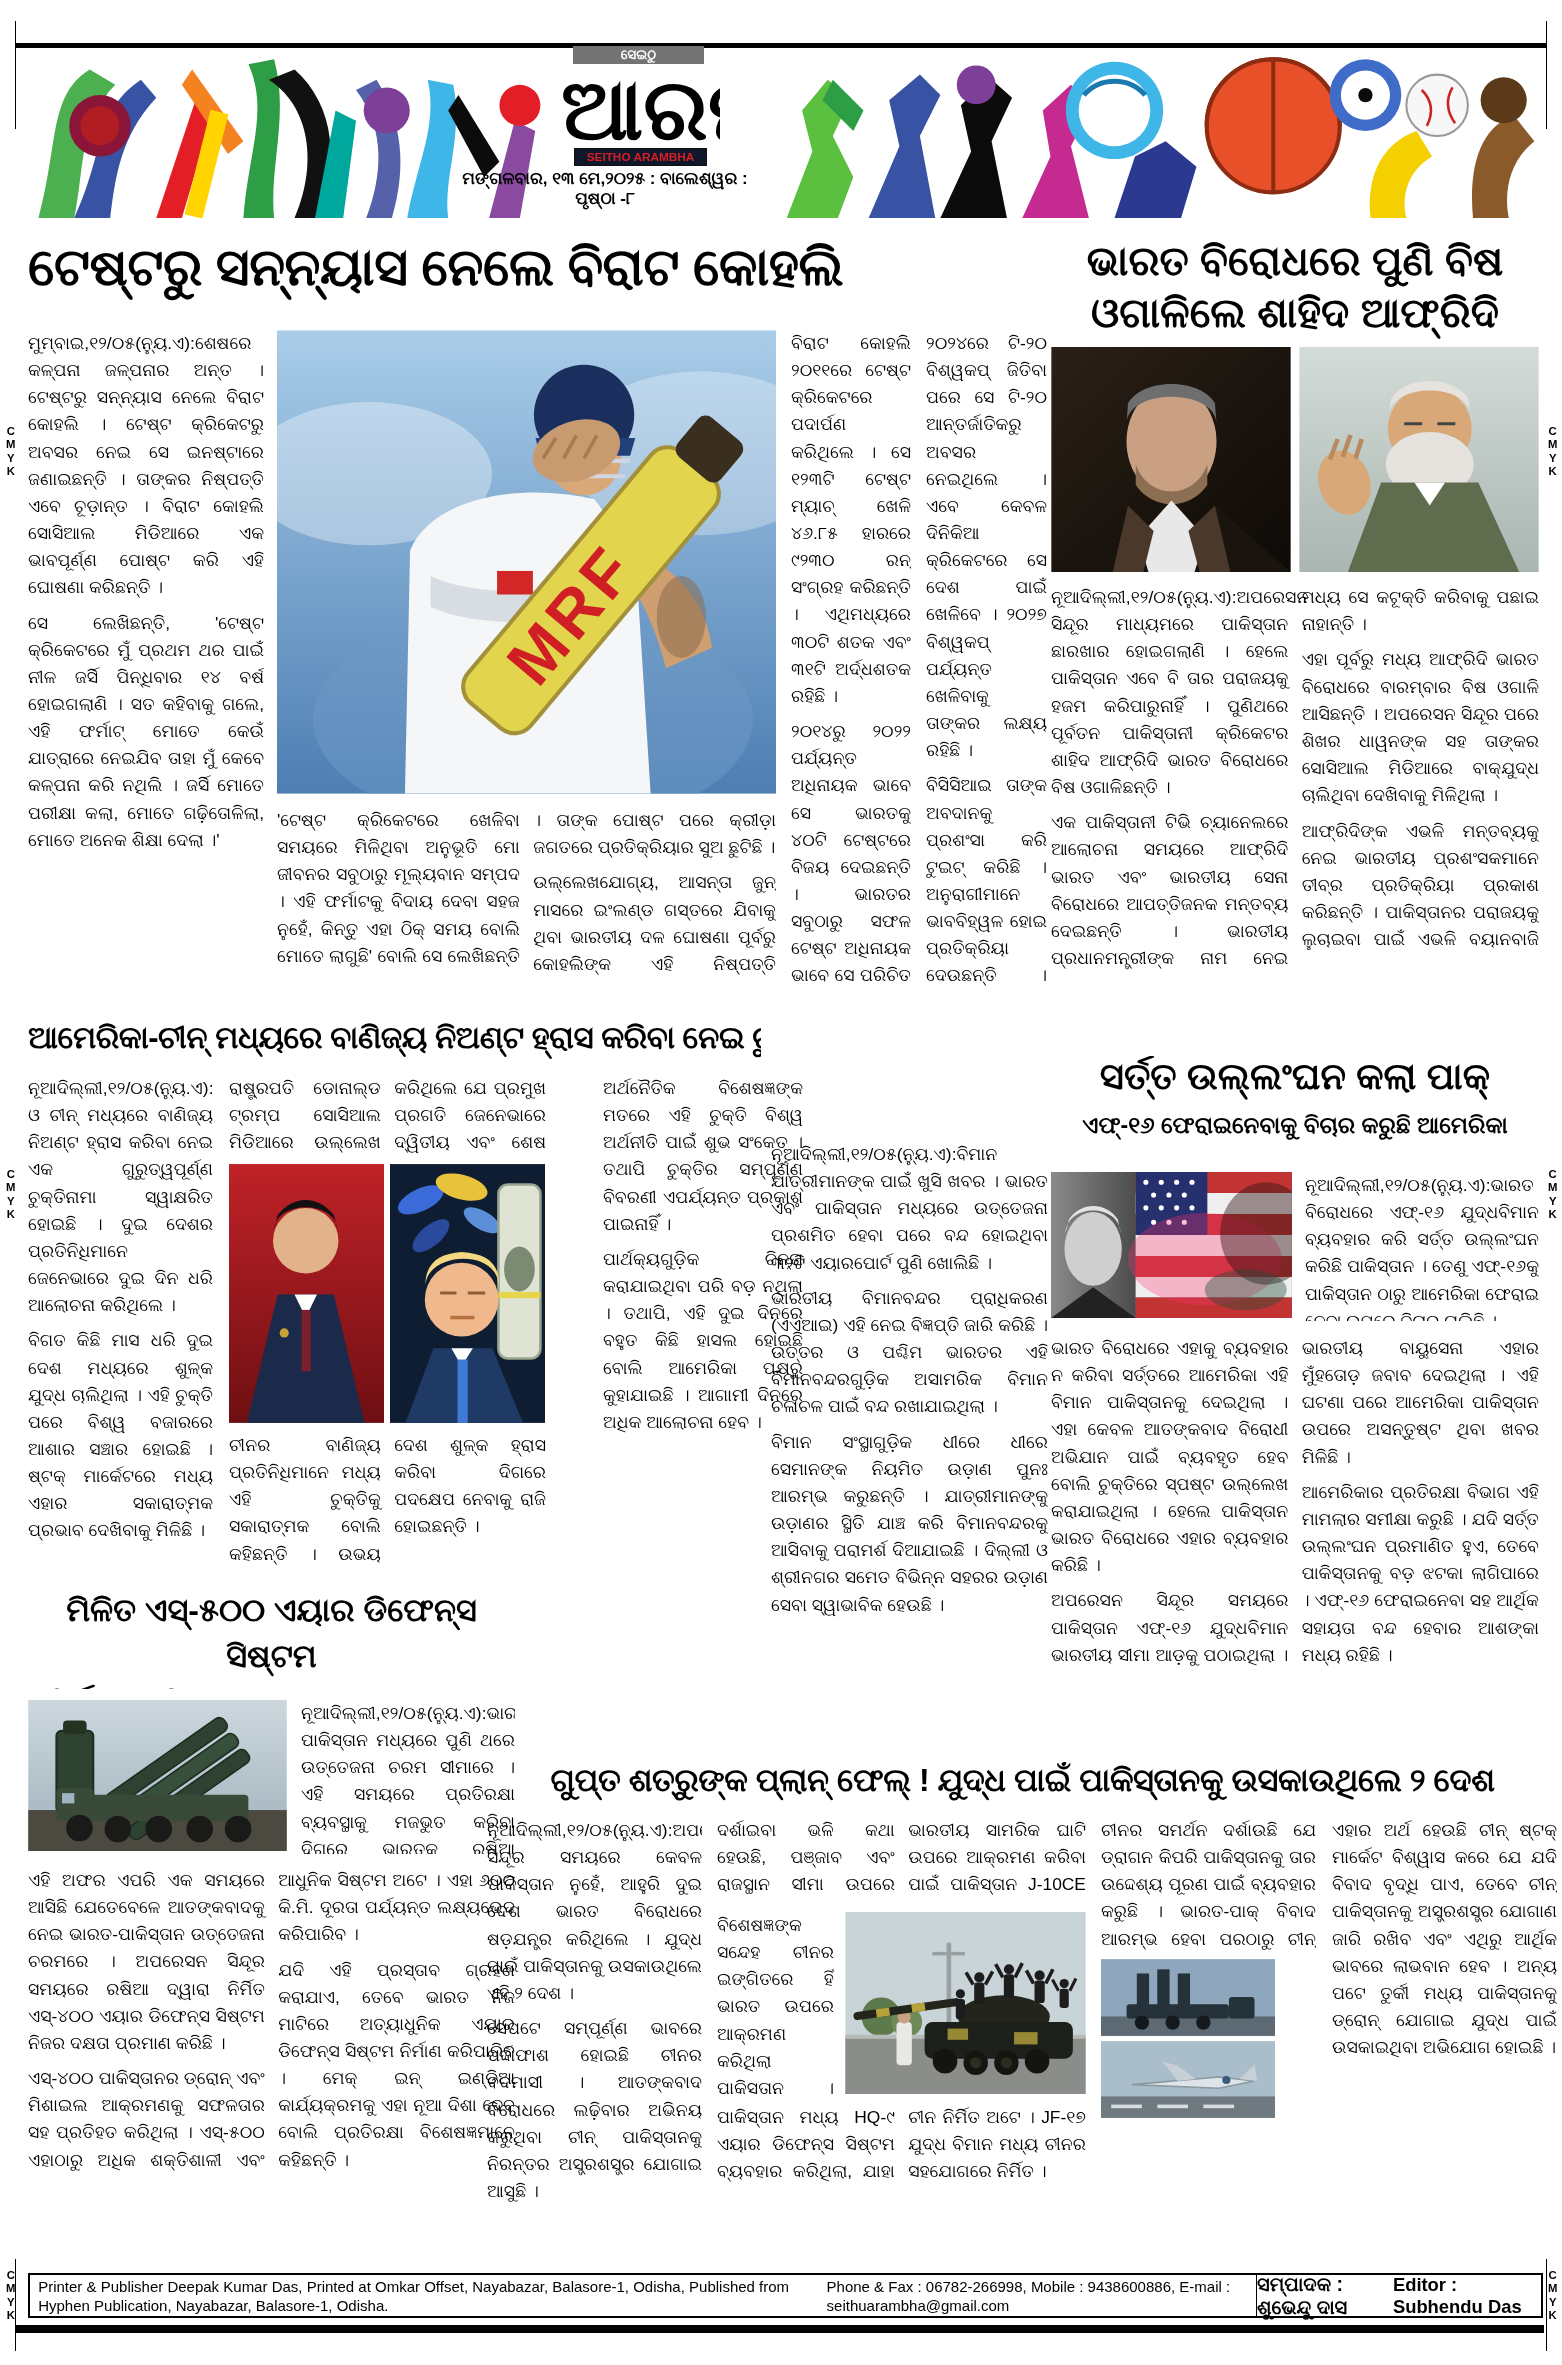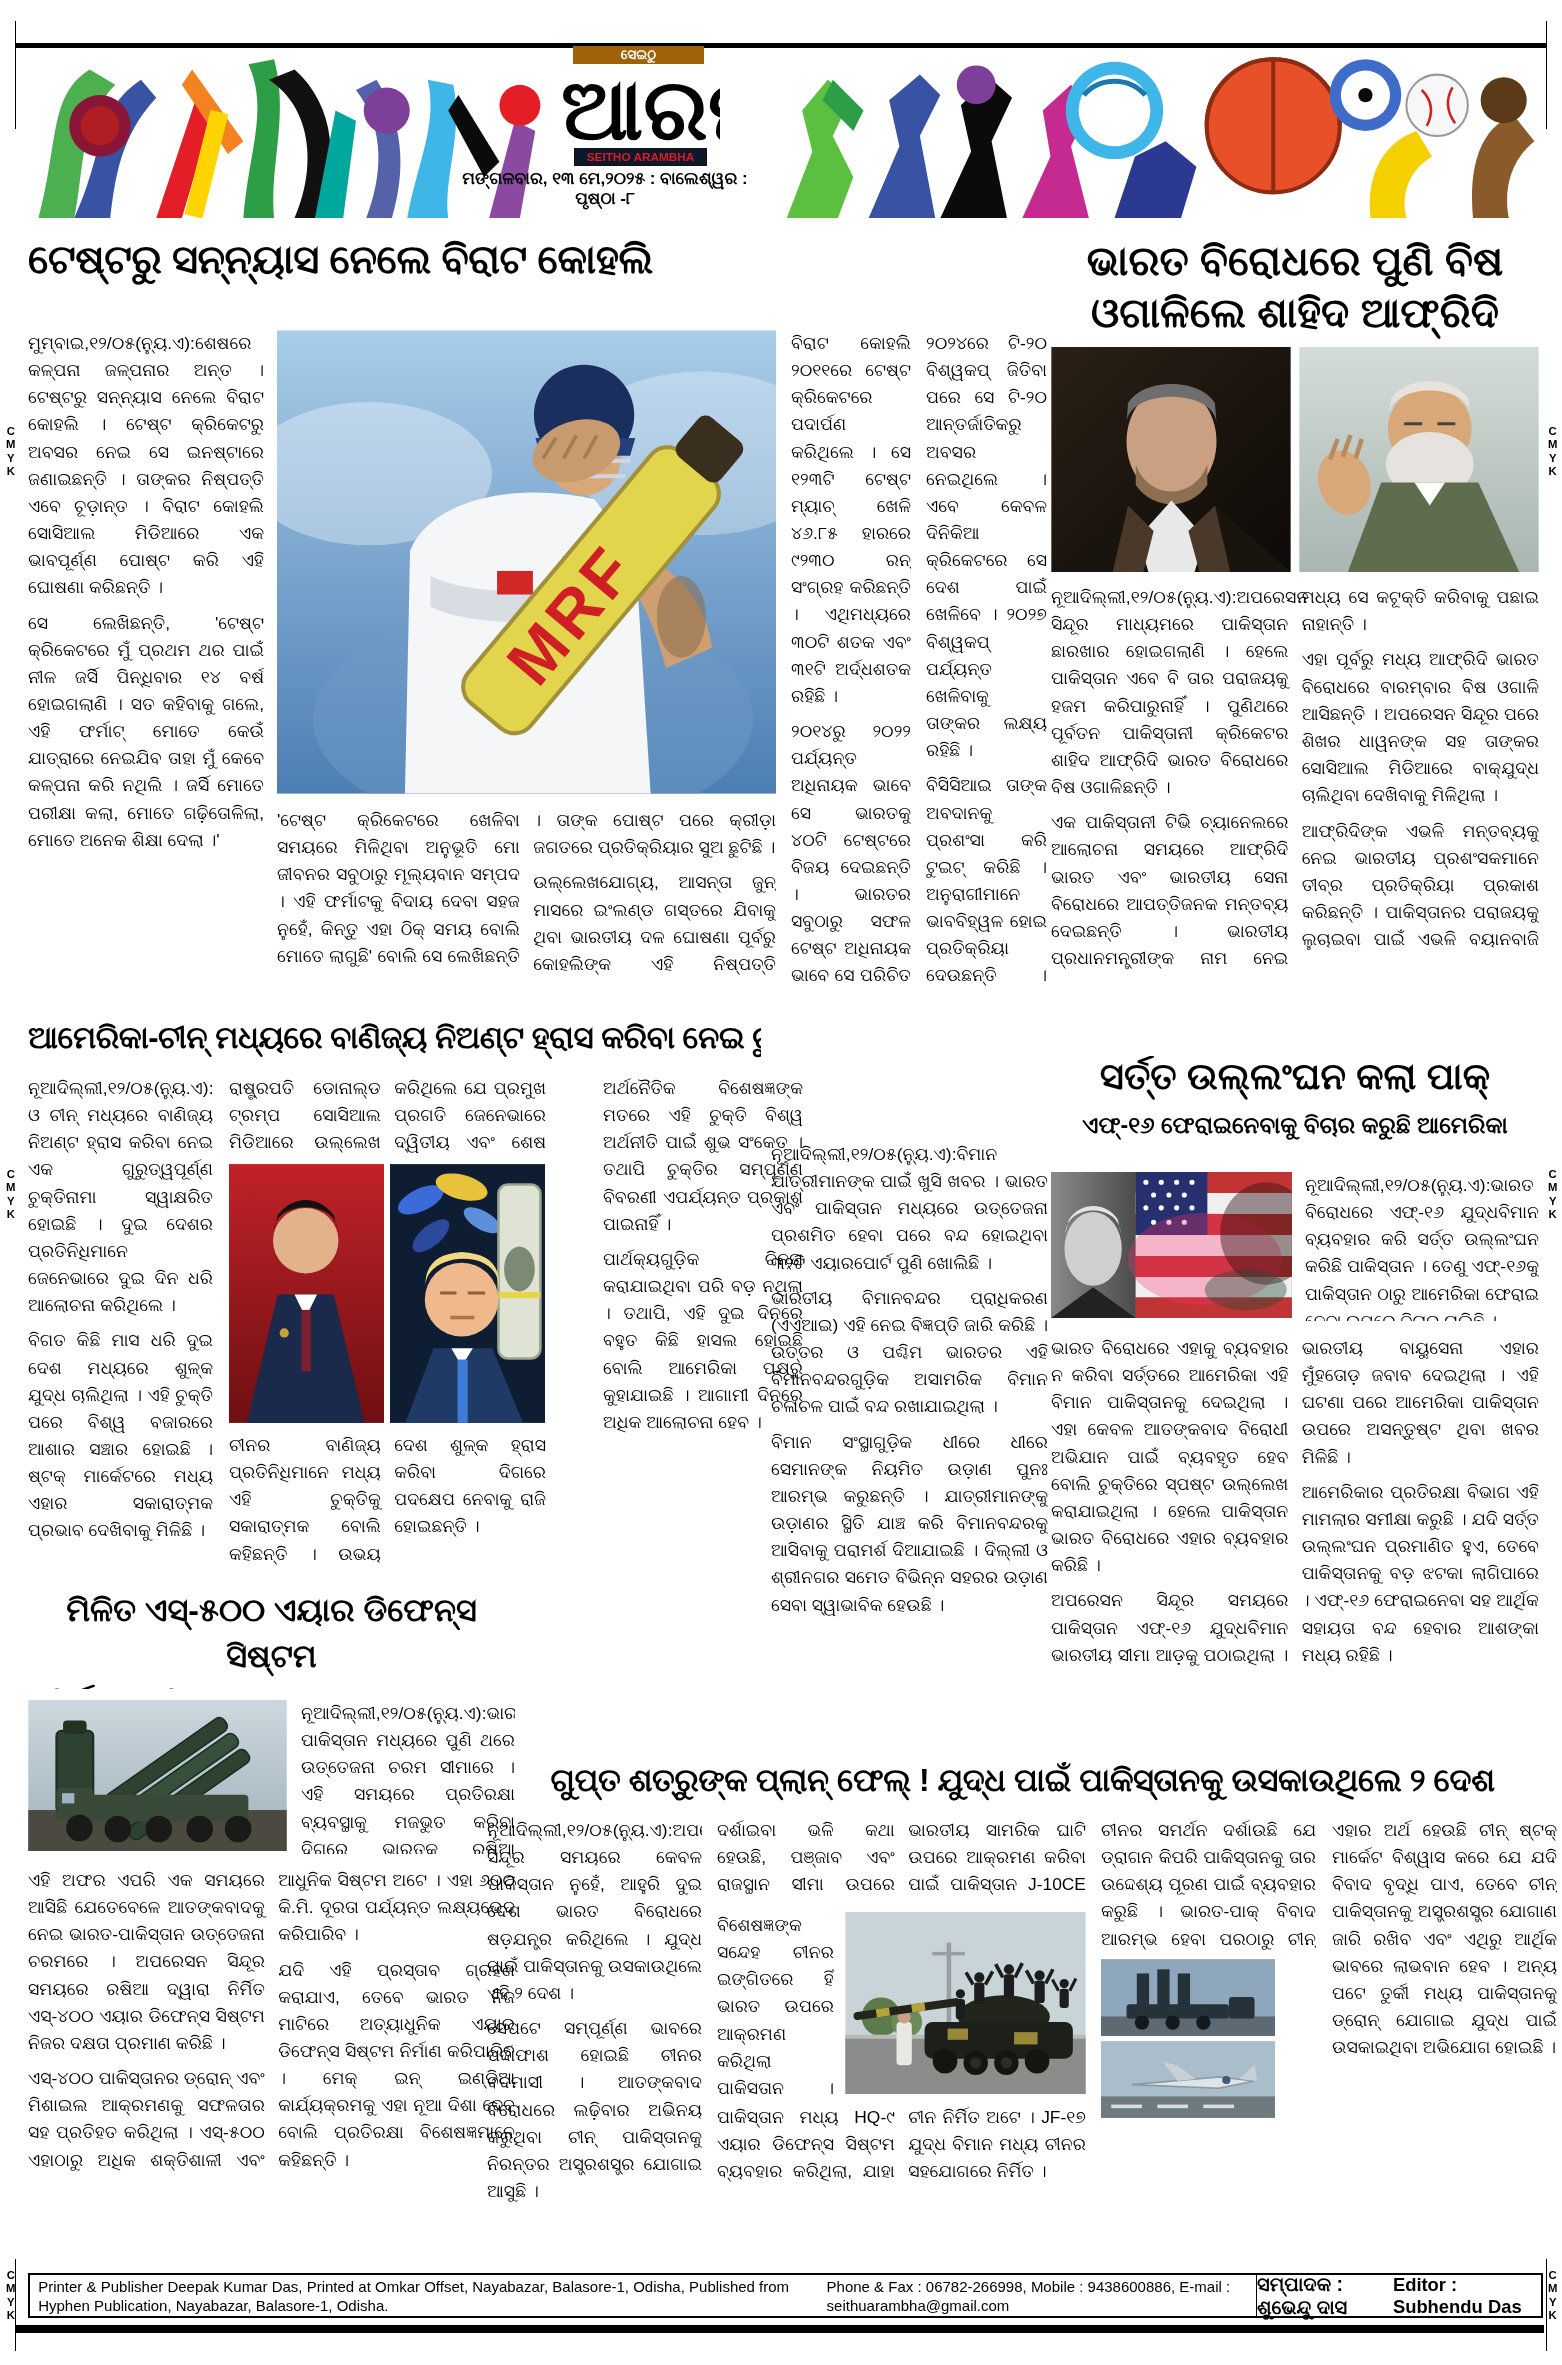--- a/index.html
+++ b/index.html
@@ -5,21 +5,21 @@
   html,body{margin:0;padding:0;background:#dedede;}
   .page{position:relative;width:1563px;height:2366px;background:#fff;overflow:hidden;
         color:#000;font-family:"Liberation Sans", sans-serif;}
   .abs{position:absolute;}
   .rule{background:#000;}
   .bt{font-size:17.4px;line-height:1.56;text-align:justify;overflow:hidden;}
   .bt .p{margin:0 0 8.2px 0;}
   .c2{column-count:2;column-gap:13.3px;}
   .hd{font-weight:bold;letter-spacing:-0.5px;white-space:nowrap;overflow:hidden;}
   .hdc{font-weight:bold;text-align:center;overflow:hidden;}
-  .kicker{background:#a16207;color:#fff;text-align:center;font-weight:bold;}
+  .kicker{background:#737373;color:#fff;text-align:center;font-weight:bold;}
   .subt{background:#0f172a;color:#d61f26;text-align:center;font-weight:bold;border:1px solid #111;}
   .cmyk{font-size:11.3px;font-weight:bold;line-height:13.3px;white-space:pre-line;text-align:center;width:13.3px;color:#000;}
   .footbox{border:2px solid #000;display:flex;align-items:stretch;}
   .footleft{flex:1;padding:3.1px 8.2px;display:flex;flex-direction:row;justify-content:center;}
   .footright{width:284px;border-left:1.5px solid #000;display:flex;
              align-items:center;justify-content:center;}
   .fl{font-size:15px;line-height:18.4px;}
   .ed-od{font-size:19.5px;font-weight:bold;}
   .ed-en{font-size:18.4px;font-weight:bold;}
   svg{display:block;}
@@ -108,21 +108,21 @@
       <circle cx="1190" cy="90" r="48" fill="#ffffff"></circle>
       <circle cx="1190" cy="90" r="14" fill="#0b0b0b"></circle>
       <path d="M1200 330 C1190 240 1230 180 1290 160 L1320 210 C1270 240 1260 290 1270 330 Z" fill="#f5d000"></path>
       <circle cx="1330" cy="110" r="60" fill="#f7f7f7" stroke="#999" stroke-width="4"></circle>
       <path d="M1300 80 Q1330 110 1310 150 M1360 75 Q1340 110 1365 145" stroke="#c22" stroke-width="5" fill="none"></path>
       <path d="M1400 330 C1390 220 1420 150 1480 130 L1520 180 C1470 220 1460 280 1470 330 Z" fill="#8a5a2b"></path>
       <circle cx="1460" cy="100" r="45" fill="#5a3a18"></circle>
     </svg>
   </div>
 
-  <div class="abs hd" style="left:28px;top:237px;width:1019px;height:82px;font-size:40px;">ଟେଷ୍ଟରୁ ସନ୍ନ୍ୟାସ ନେଲେ ବିରାଟ କୋହଲି</div>
+  <div class="abs hd" style="left:28px;top:237px;width:1019px;height:82px;font-size:52px;">ଟେଷ୍ଟରୁ ସନ୍ନ୍ୟାସ ନେଲେ ବିରାଟ କୋହଲି</div>
 
   <div class="abs bt" style="left:28px;top:330px;width:236px;height:666px;">
     <div class="p">ମୁମ୍ବାଇ,୧୨/୦୫(ନ୍ୟୁ.ଏ):ଶେଷରେ କଳ୍ପନା ଜଳ୍ପନାର ଅନ୍ତ । ଟେଷ୍ଟରୁ ସନ୍ନ୍ୟାସ ନେଲେ ବିରାଟ କୋହଲି । ଟେଷ୍ଟ କ୍ରିକେଟରୁ ଅବସର ନେଇ ସେ ଇନଷ୍ଟାରେ ଜଣାଇଛନ୍ତି । ତାଙ୍କର ନିଷ୍ପତ୍ତି ଏବେ ଚୂଡ଼ାନ୍ତ । ବିରାଟ କୋହଲି ସୋସିଆଲ ମିଡିଆରେ ଏକ ଭାବପୂର୍ଣ୍ଣ ପୋଷ୍ଟ କରି ଏହି ଘୋଷଣା କରିଛନ୍ତି ।</div>
     <div class="p">ସେ ଲେଖିଛନ୍ତି, 'ଟେଷ୍ଟ କ୍ରିକେଟରେ ମୁଁ ପ୍ରଥମ ଥର ପାଇଁ ନୀଳ ଜର୍ସି ପିନ୍ଧିବାର ୧୪ ବର୍ଷ ହୋଇଗଲାଣି । ସତ କହିବାକୁ ଗଲେ, ଏହି ଫର୍ମାଟ୍ ମୋତେ କେଉଁ ଯାତ୍ରାରେ ନେଇଯିବ ତାହା ମୁଁ କେବେ କଳ୍ପନା କରି ନଥିଲି । ଜର୍ସି ମୋତେ ପରୀକ୍ଷା କଲା, ମୋତେ ଗଢ଼ିତୋଳିଲା, ମୋତେ ଅନେକ ଶିକ୍ଷା ଦେଲା ।'</div>
   </div>
 
   <div class="abs" style="left:277px;top:330px;">
     <svg width="499" height="464" viewBox="0 0 975 905">
       <defs>
         <linearGradient id="sky" x1="0" y1="0" x2="0" y2="1">

